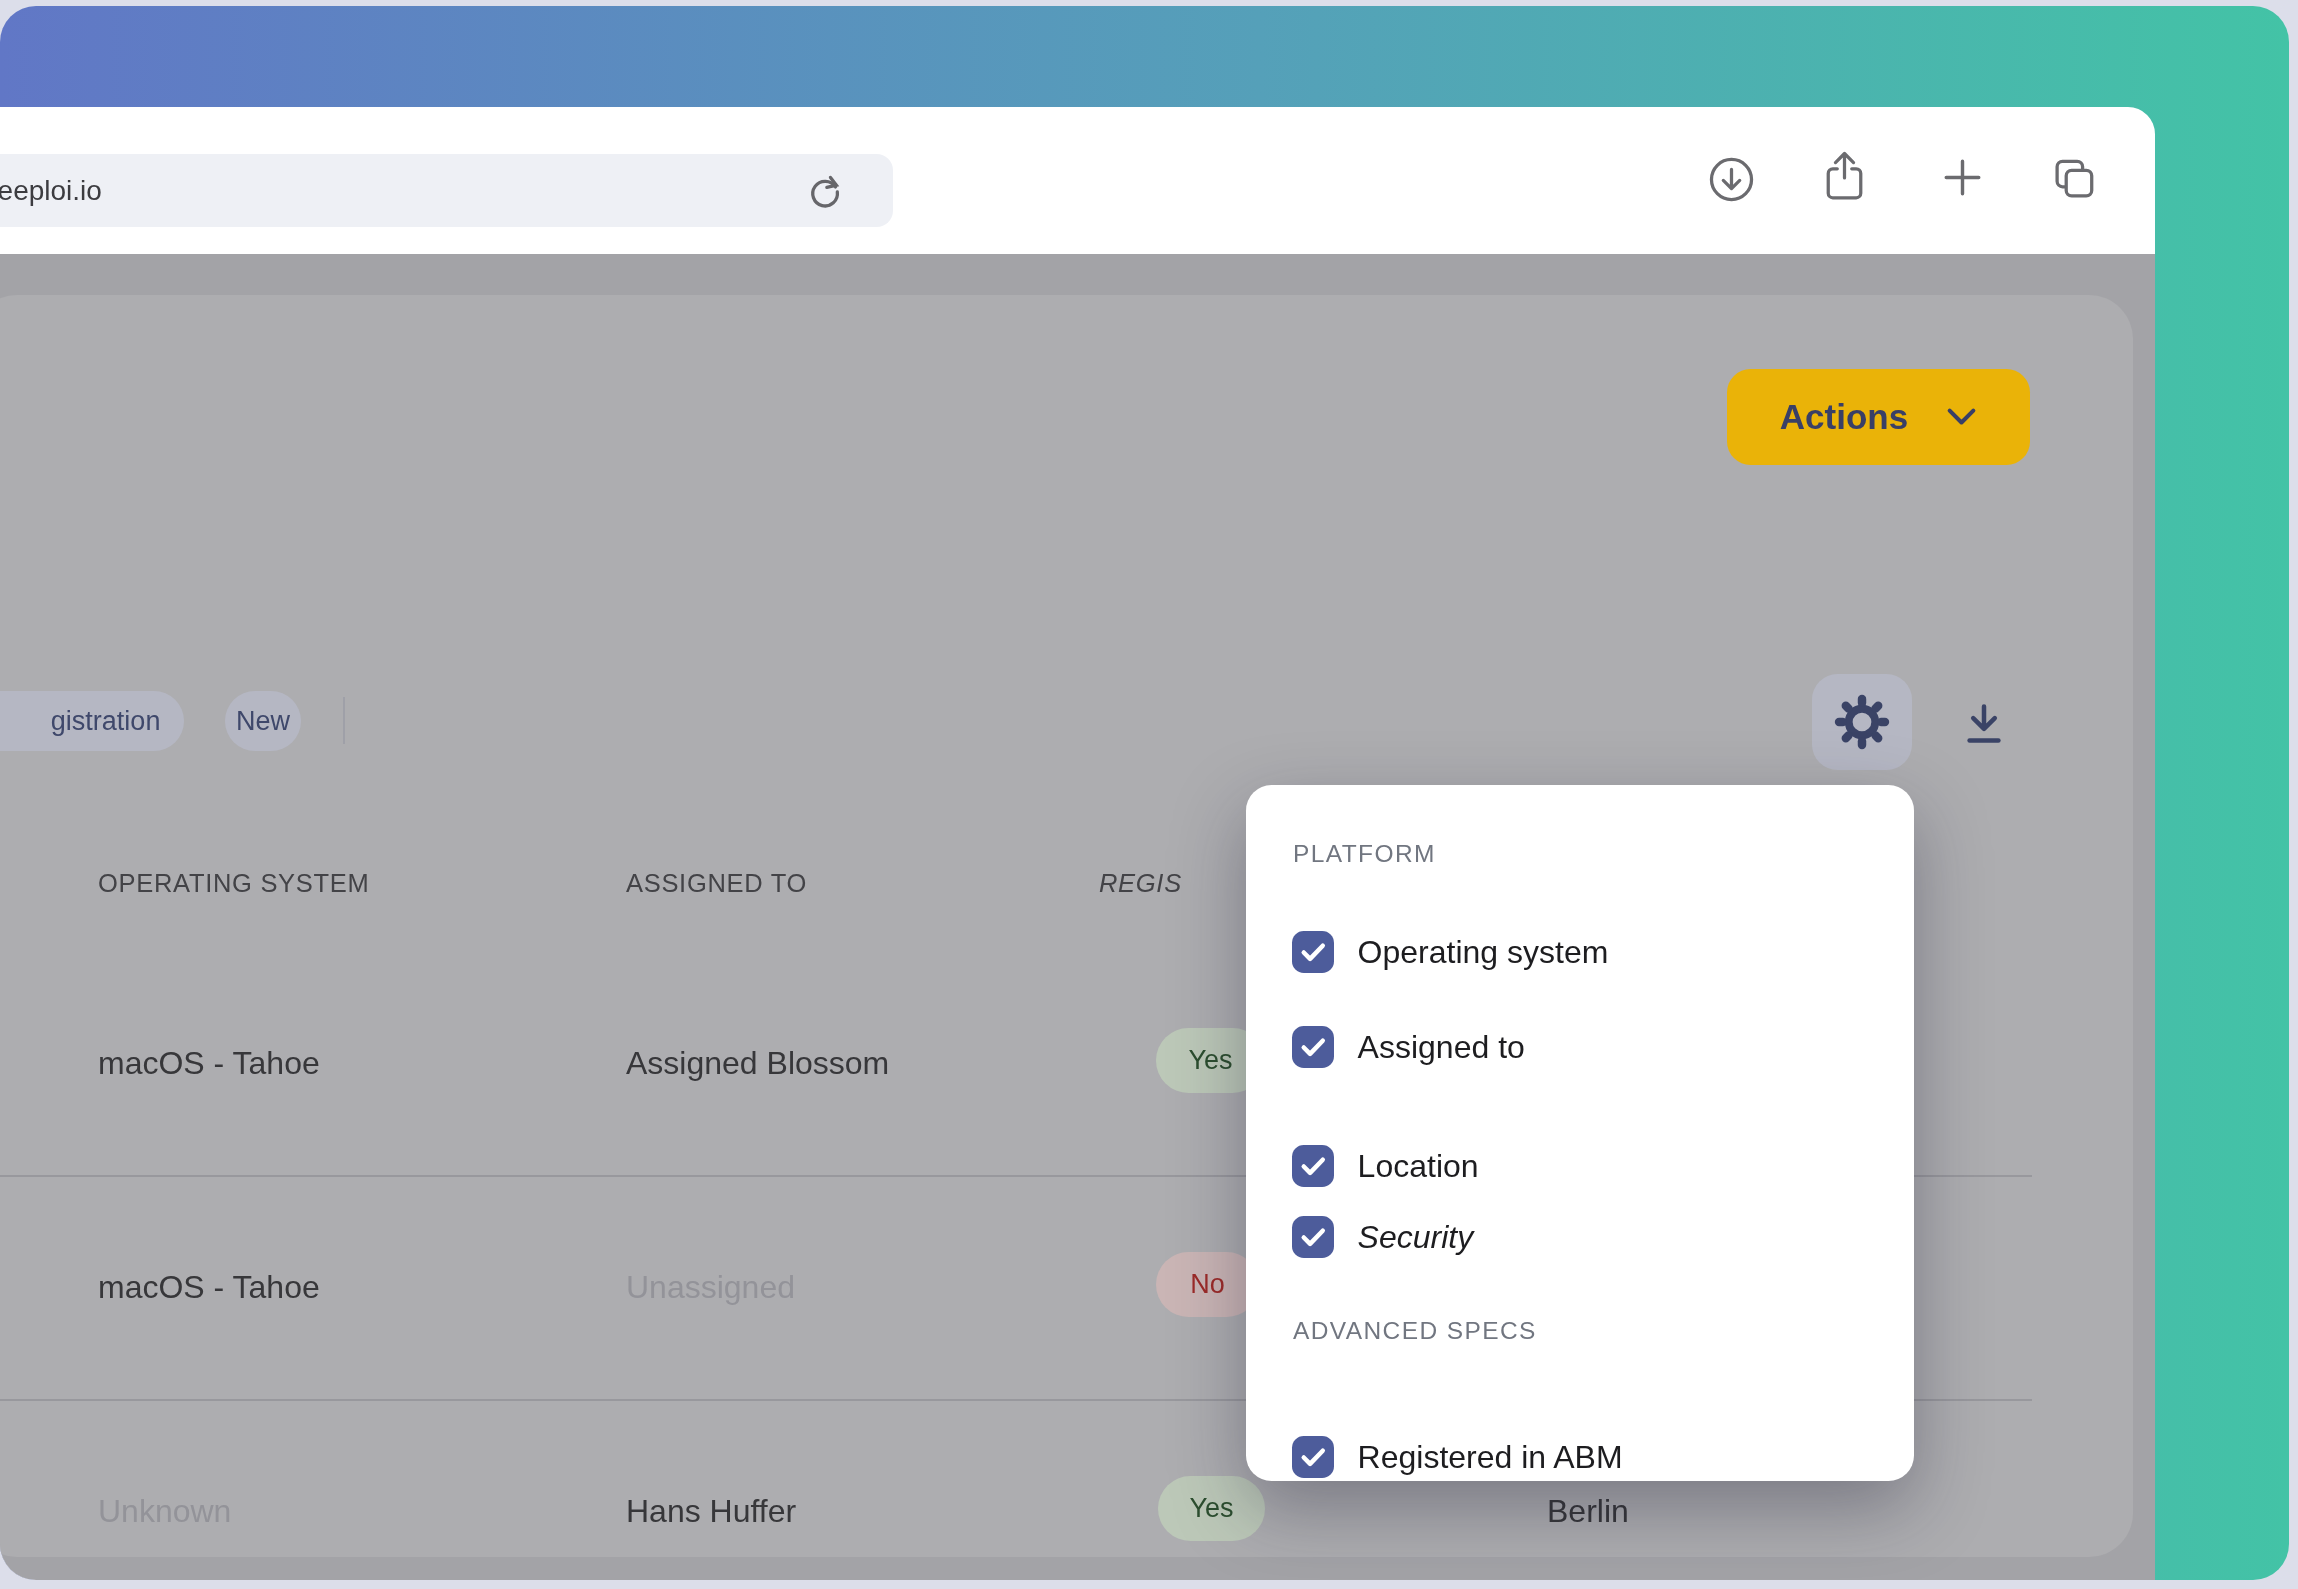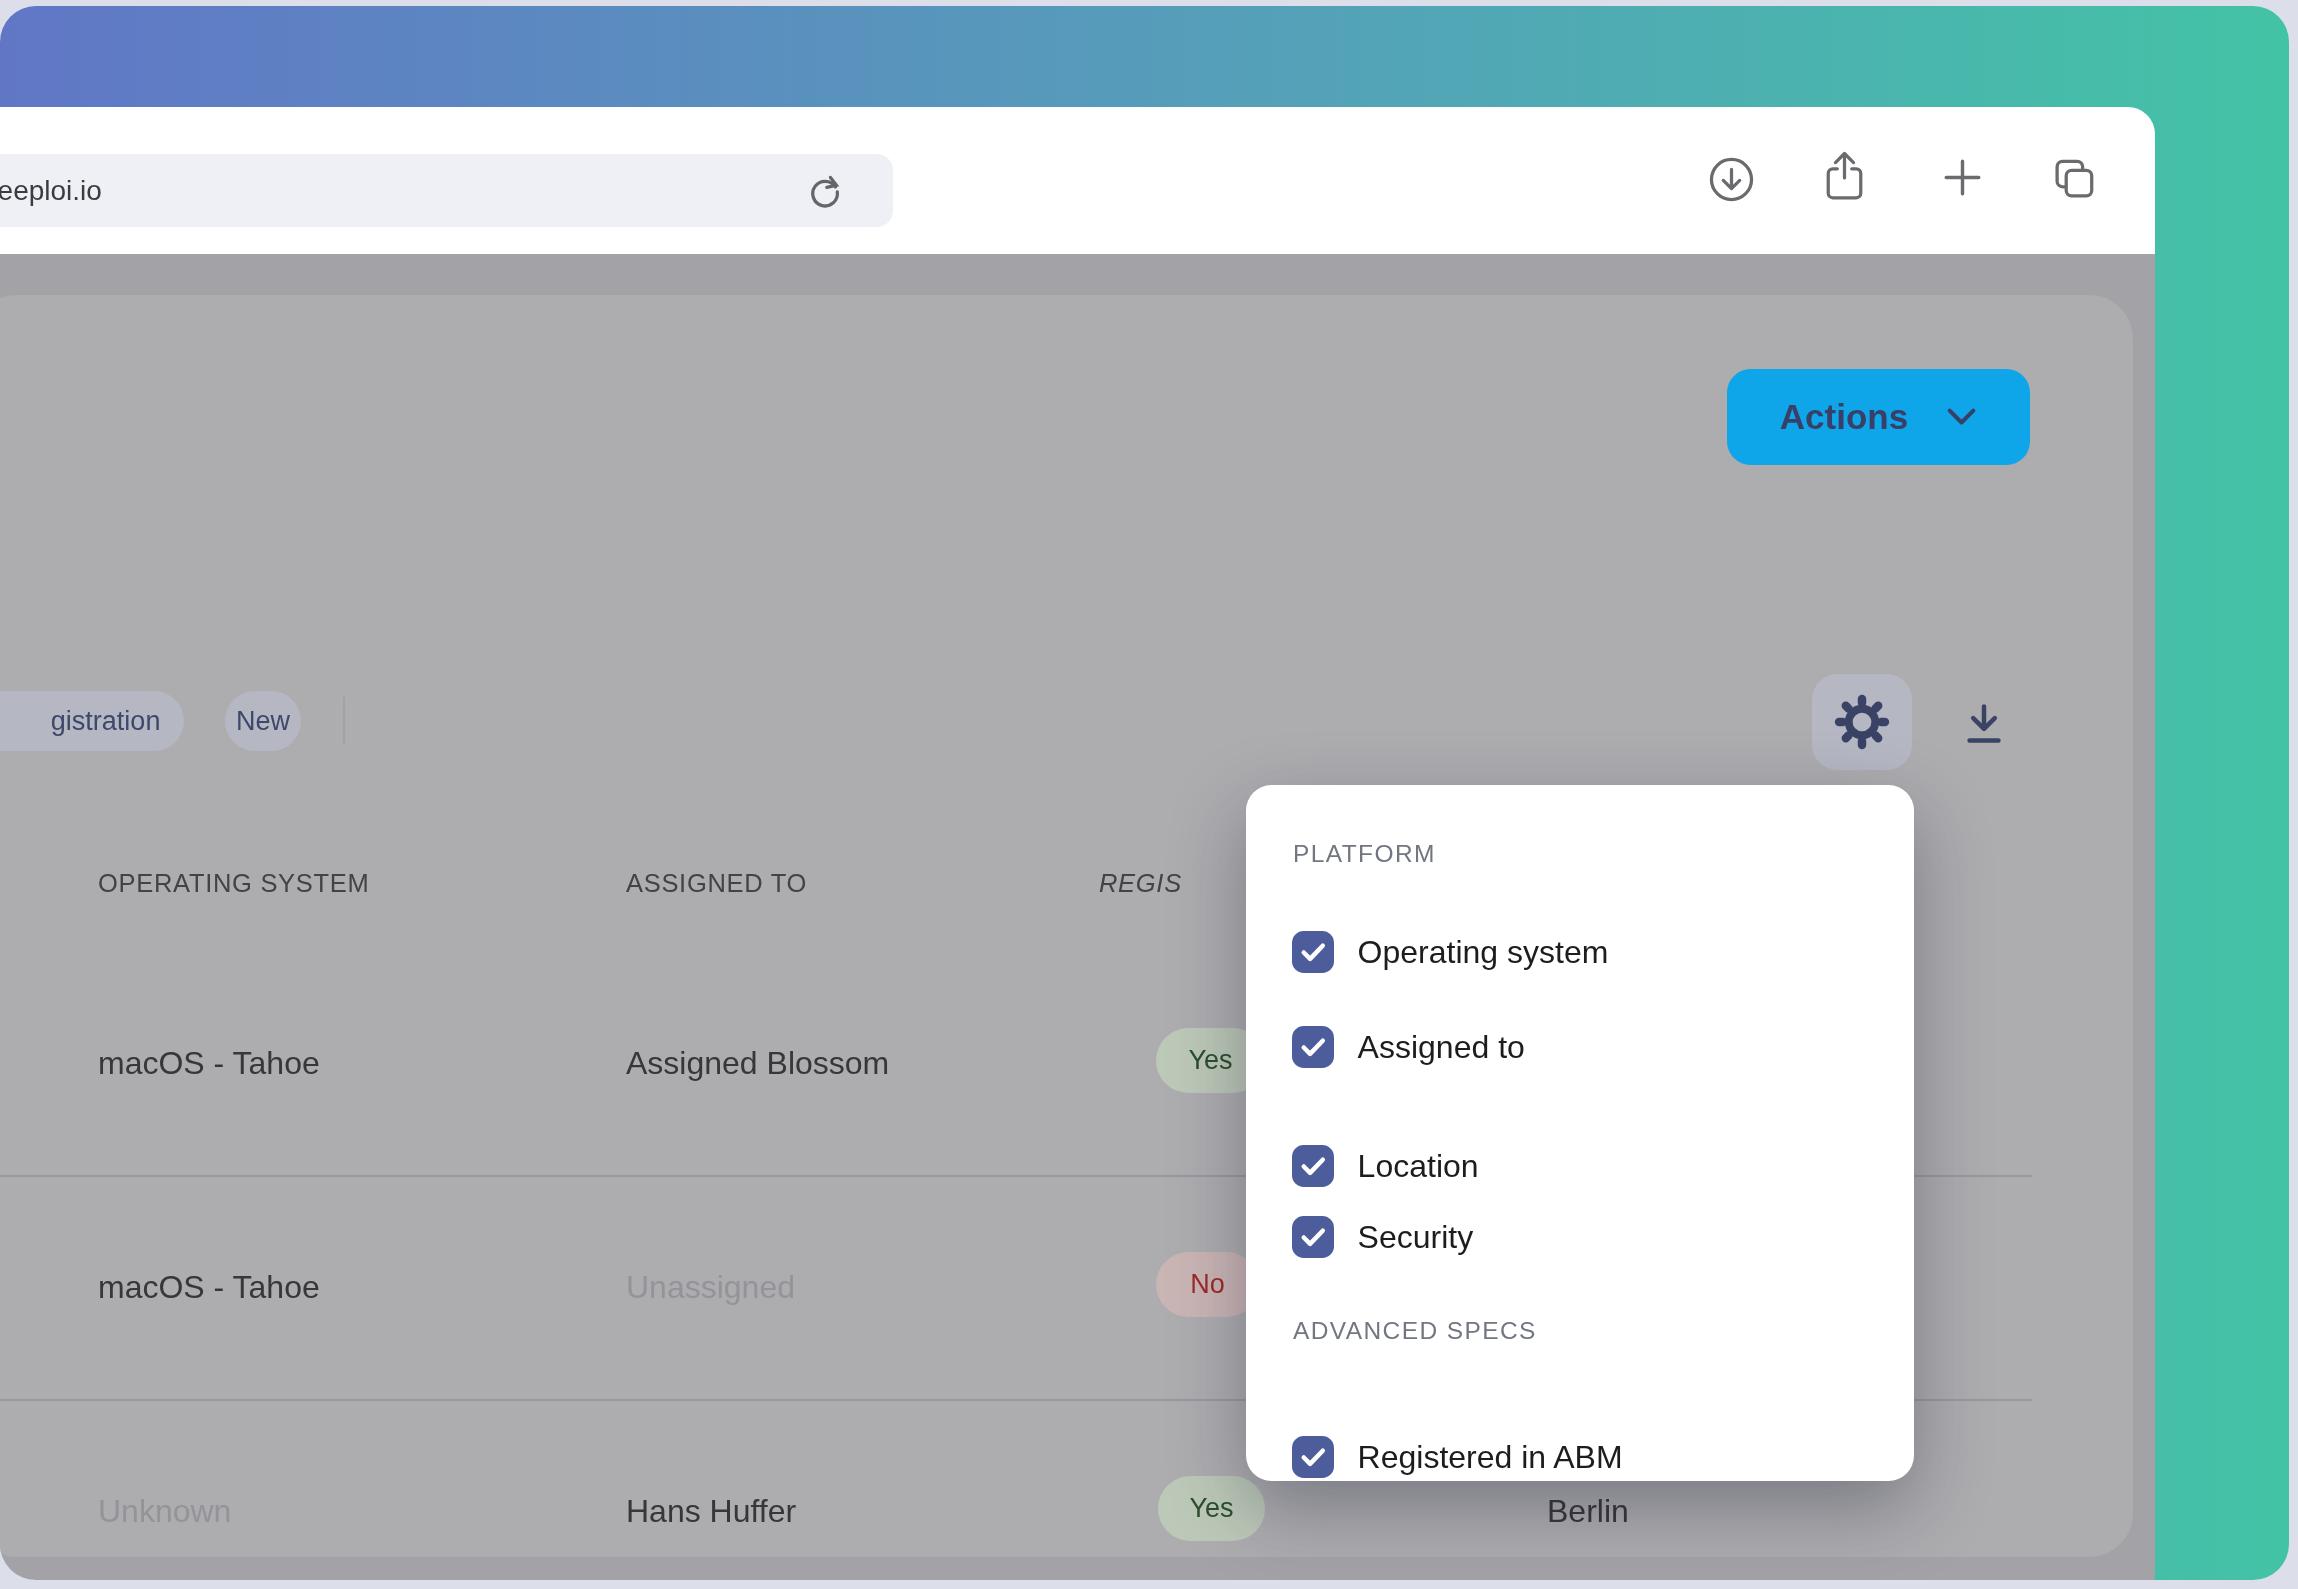--- a/index.html
+++ b/index.html
@@ -22,21 +22,21 @@
   .chip{position:absolute;top:685px;height:60px;border-radius:30px;background:#b5b7c3;
         color:#3f486b;font-size:27px;font-weight:500;display:flex;align-items:center;justify-content:center;}
   #chip-registration{left:-36px;width:220px;justify-content:flex-end;padding-right:23.6px;box-sizing:border-box;}
   #chip-new{left:225px;width:76px;}
   #chip-divider{position:absolute;left:343px;top:691px;width:1.8px;height:47px;background:#9fa0a8;}
   #chip-more{left:384px;width:244px;gap:14.5px;}
   #gear-btn{position:absolute;left:1812px;top:668px;width:100px;height:96px;border-radius:25.5px;background:#b5b7c3;
             display:flex;align-items:center;justify-content:center;}
   #export-btn{position:absolute;left:1962px;top:695px;width:44px;height:44px;}
   
-  #actions-btn{position:absolute;left:1727px;top:363px;width:303px;height:96px;border-radius:23.6px;background:#0ea5e9;
+  #actions-btn{position:absolute;left:1727px;top:363px;width:303px;height:96px;border-radius:23.6px;background:#eab308;
                display:flex;align-items:center;justify-content:center;gap:38px;color:#393f66;font-size:35px;font-weight:600;}
   
   .th{position:absolute;top:863px;font-size:25.5px;font-weight:500;letter-spacing:0.7px;color:#434347;}
   .cell{position:absolute;font-size:32px;color:#37373a;white-space:nowrap;}
   .muted{color:#939399;}
   .rowline{position:absolute;left:0;width:2032px;height:1.8px;background:#98989d;}
   .badge{position:absolute;height:65px;border-radius:33px;display:flex;align-items:center;justify-content:center;
          font-size:27px;font-weight:400;}
   .badge.yes{background:#bcc8b8;color:#2c4e2f;}
   .badge.no{background:#cab5b5;color:#9c2a28;}
@@ -181,21 +181,21 @@
 
     <div class="pop-item" style="top:336px;margin-top:24px;">
       <span class="cbx">
         <svg width="24.5" height="19" viewBox="0 0 27 21" fill="none" stroke="#ffffff" stroke-width="5" stroke-linecap="round" stroke-linejoin="round">
               <path d="M3 10.5 l7 7 L24 3"></path>
             </svg>
       </span>
       <span class="lbl">Location</span>
     </div>
 
-    <div class="pop-item" style="top:431px;">
+    <div class="pop-item" style="top:431px;font-style:italic;">
       <span class="cbx">
         <svg width="24.5" height="19" viewBox="0 0 27 21" fill="none" stroke="#ffffff" stroke-width="5" stroke-linecap="round" stroke-linejoin="round">
               <path d="M3 10.5 l7 7 L24 3"></path>
             </svg>
       </span>
       <span class="lbl">Security</span>
     </div>
 
     <div class="pop-label" style="top:532px;">ADVANCED SPECS</div>
 

